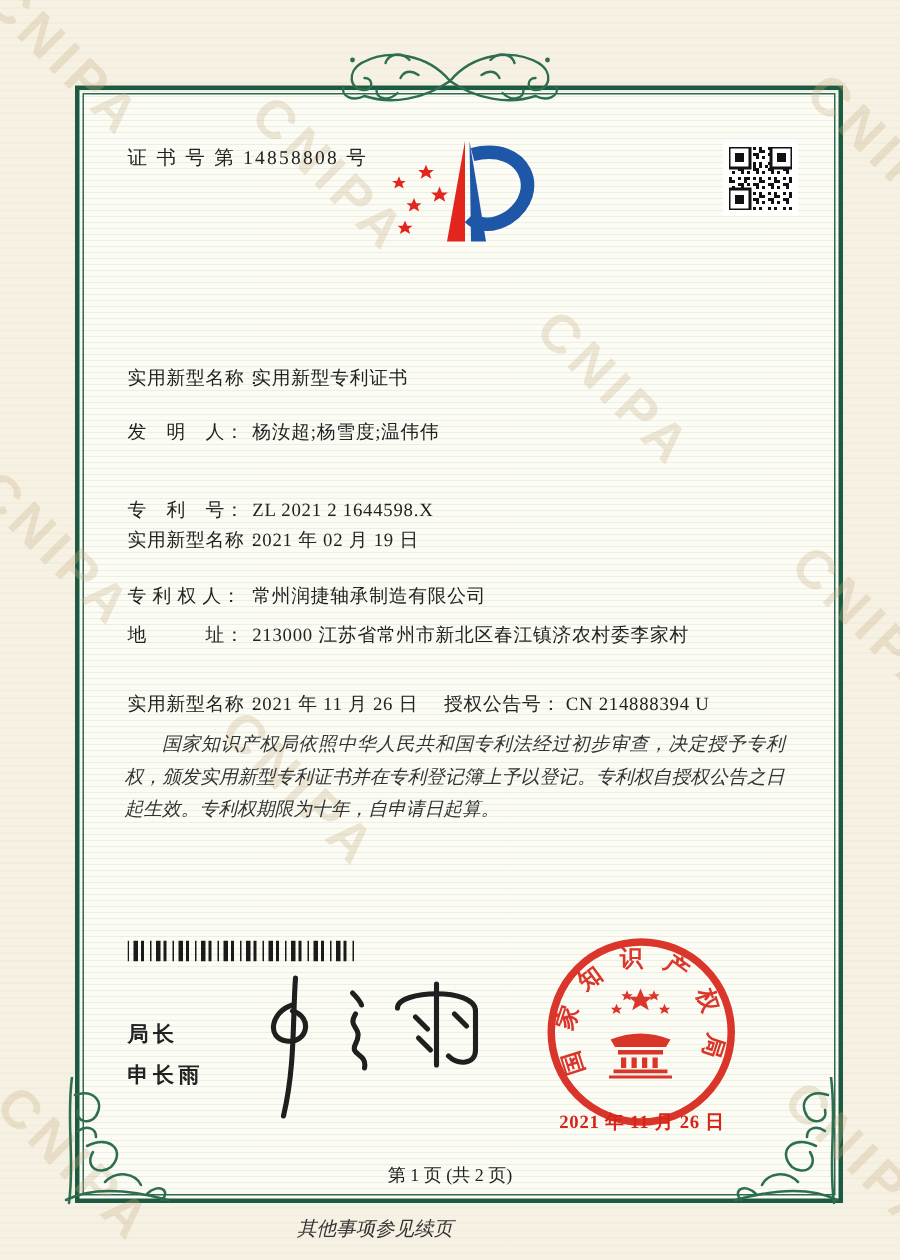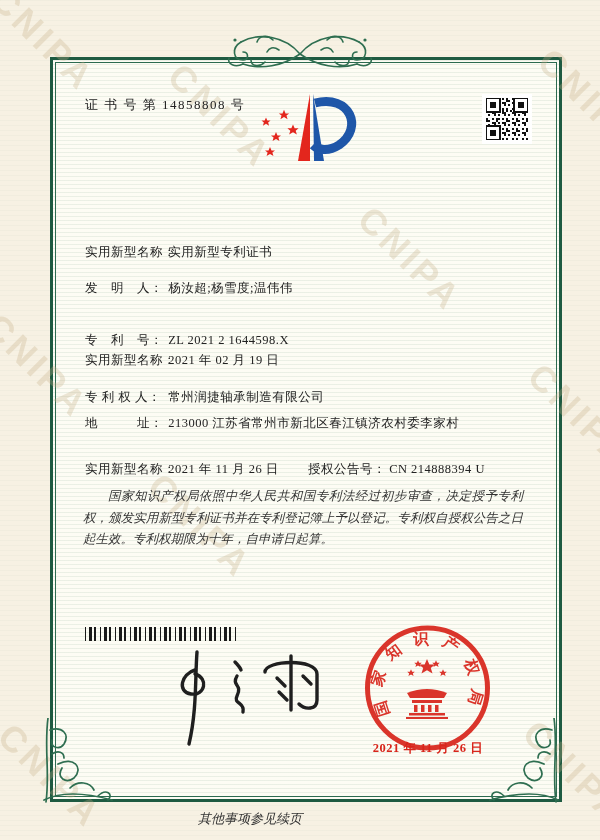--- a/index.html
+++ b/index.html
@@ -30,21 +30,21 @@
   
   .cert-no { position:absolute; left:85px; top:96px; font-size:13px; letter-spacing:1.5px; color:#222; }
   .title {
     position:absolute; left:0; top:172px; width:600px; text-align:center;
     font-size:29px; font-weight:bold; letter-spacing:7px; color:#141414;
   }
   .fields { position:absolute; left:85px; top:0; width:440px; }
   .frow { position:absolute; left:0; white-space:nowrap; font-size:12.5px; color:#222; }
   .flabel { display:inline-block; width:80px; letter-spacing:0.5px; }
   .fvalue { letter-spacing:0.5px; }
-  .fgroup2 { position:absolute; left:223px; top:0; white-space:nowrap;text-align:center; }
+  .fgroup2 { position:absolute; left:211px; top:0; white-space:nowrap;text-align:center; }
   .fgroup2 .flabel { width:78px; }
   .body-text {
     position:absolute; left:83px; top:486px; width:440px;
     font-size:12.5px; line-height:21.5px; color:#333; text-align:justify;
     font-style:italic;
   }
   .body-text p { text-indent:2em; }
   .signatory { position:absolute; left:85px; top:681px; font-family:"Liberation Sans","DejaVu Sans",sans-serif; font-weight:bold; font-size:14px; letter-spacing:3px; color:#222; }
   .signatory div { margin-bottom:9px; }
   .seal-date {
@@ -312,20 +312,24 @@
         <rect x="114" y="0" width="2" height="14" fill="#1a1a1a"></rect>
         <rect x="120" y="0" width="1" height="14" fill="#1a1a1a"></rect>
         <rect x="124" y="0" width="3" height="14" fill="#1a1a1a"></rect>
         <rect x="129" y="0" width="2" height="14" fill="#1a1a1a"></rect>
         <rect x="135" y="0" width="1" height="14" fill="#1a1a1a"></rect>
         <rect x="139" y="0" width="3" height="14" fill="#1a1a1a"></rect>
         <rect x="144" y="0" width="2" height="14" fill="#1a1a1a"></rect>
         <rect x="150" y="0" width="1" height="14" fill="#1a1a1a"></rect>
       </svg>
 
+    <div class="signatory">
+      <div>局长</div>
+      <div>申长雨</div>
+    </div>
 
     <svg style="position:absolute;left:165px;top:648px" width="170" height="100" viewBox="0 0 170 100">
       <g fill="none" stroke="#1f1f1f" stroke-width="3.4" stroke-linecap="round">
         <path d="M30,22 C16,26 12,44 26,46 C40,48 44,30 30,26"></path>
         <path d="M32,4 C30,30 32,62 24,96"></path>
         <path d="M72,28 C66,38 78,36 72,48 C68,56 80,54 78,64"></path>
         <path d="M70,14 C73,17 75,19 76,22"></path>
         <path d="M100,24 C100,12 152,10 152,26 L152,52 C152,62 140,62 134,56"></path>
         <path d="M126,8 L126,62"></path>
         <path d="M112,30 l8,8"></path>
@@ -356,16 +360,17 @@
           <rect x="61" y="82" width="3.5" height="7"></rect>
           <rect x="68" y="82" width="3.5" height="7"></rect>
           <rect x="75" y="82" width="3.5" height="7"></rect>
           <rect x="49" y="90" width="36" height="2.5"></rect>
           <rect x="46" y="94" width="42" height="2"></rect>
         </g>
       </g>
     </svg>
     <div class="seal-date">2021 年 11 月 26 日</div>
 
+    <div class="page-info">第 1 页 (共 2 页)</div>
     <div class="note">其他事项参见续页</div>
 
   </div>
 </div>
 
 </body></html>

